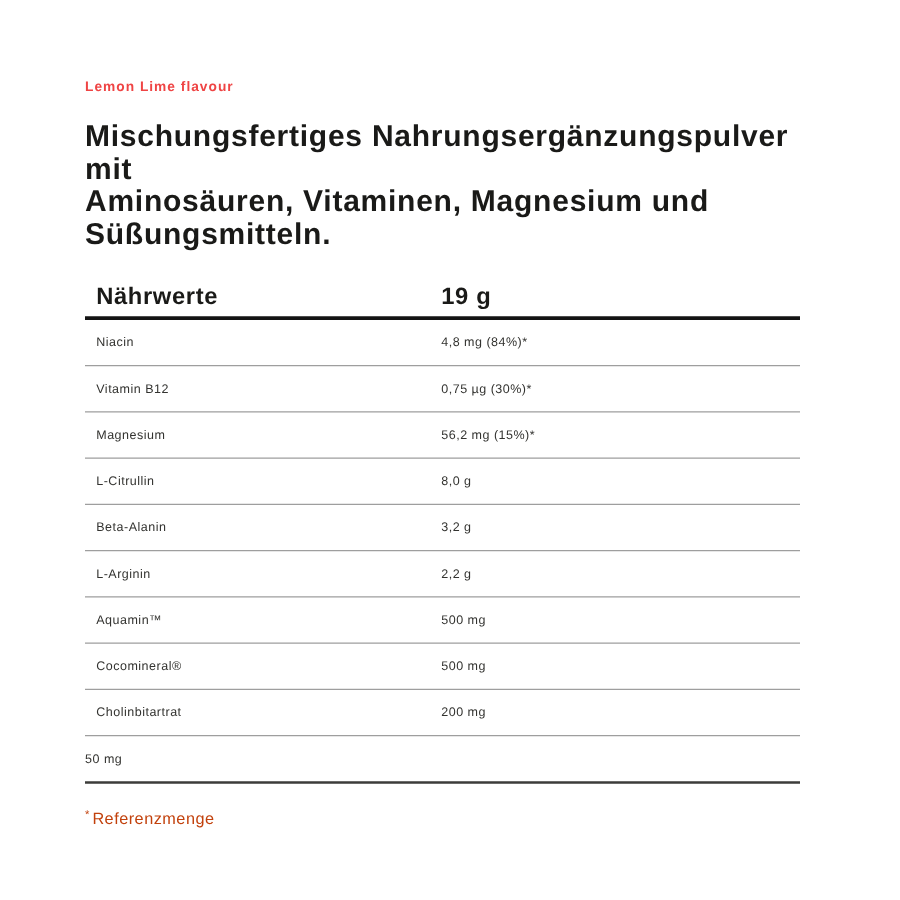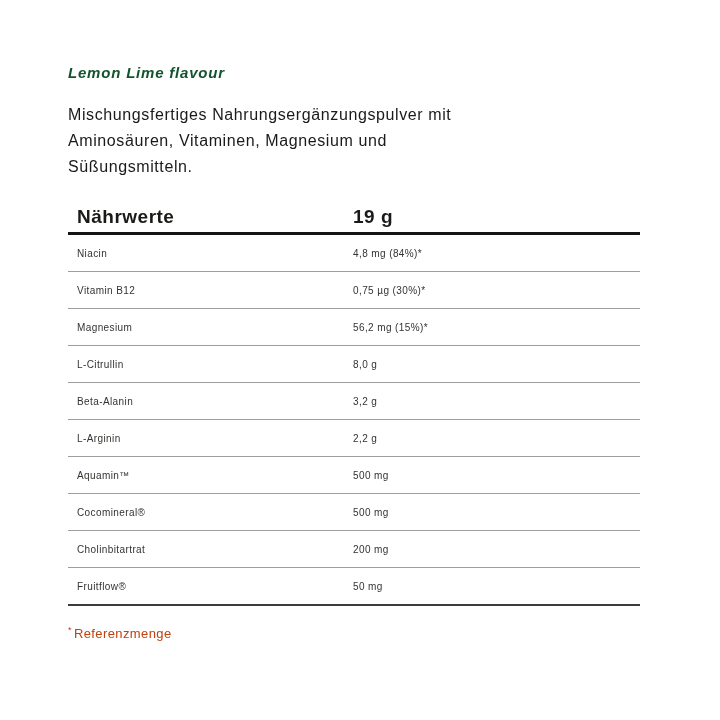--- a/index.html
+++ b/index.html
@@ -16,30 +16,29 @@
     color: #1d1d1b;
     -webkit-font-smoothing: antialiased;
   }
   .page {
     position: absolute;
     left: 68px;
     top: 64px;
     width: 572px;
   }
   .flavor-title {
-    font-size: 15px;
+    font-size: 11px;
     font-weight: bold;
     letter-spacing: 0.8px;
     margin: 0 0 21px 0;
-    color: #14532d;
-    font-style: italic;
+    color: #ef4444;
   }
   .desc {
-    font-size: 16px;
-    font-weight: normal;
+    font-size: 24px;
+    font-weight: bold;
     line-height: 26px;
     letter-spacing: 0.6px;
     margin: 0 0 21px 0;
     color: #1a1a18;
   }
   .desc span { display: block; }
   .ntable {
     width: 100%;
   }
   .thead {
@@ -142,21 +141,20 @@
     <span class="col-name">Cocomineral®</span>
     <span class="col-value">500 mg</span>
   </div>
 
   <div class="trow">
     <span class="col-name">Cholinbitartrat</span>
     <span class="col-value">200 mg</span>
   </div>
 
   <div class="trow">
-    <span class="col-name">Fruitflow®</span>
     <span class="col-value">50 mg</span>
   </div>
 </div>
   </div>
 
   <p class="footnote"><sup>*</sup><span>Referenzmenge</span></p>
 
 </div>
 
 </body></html>

